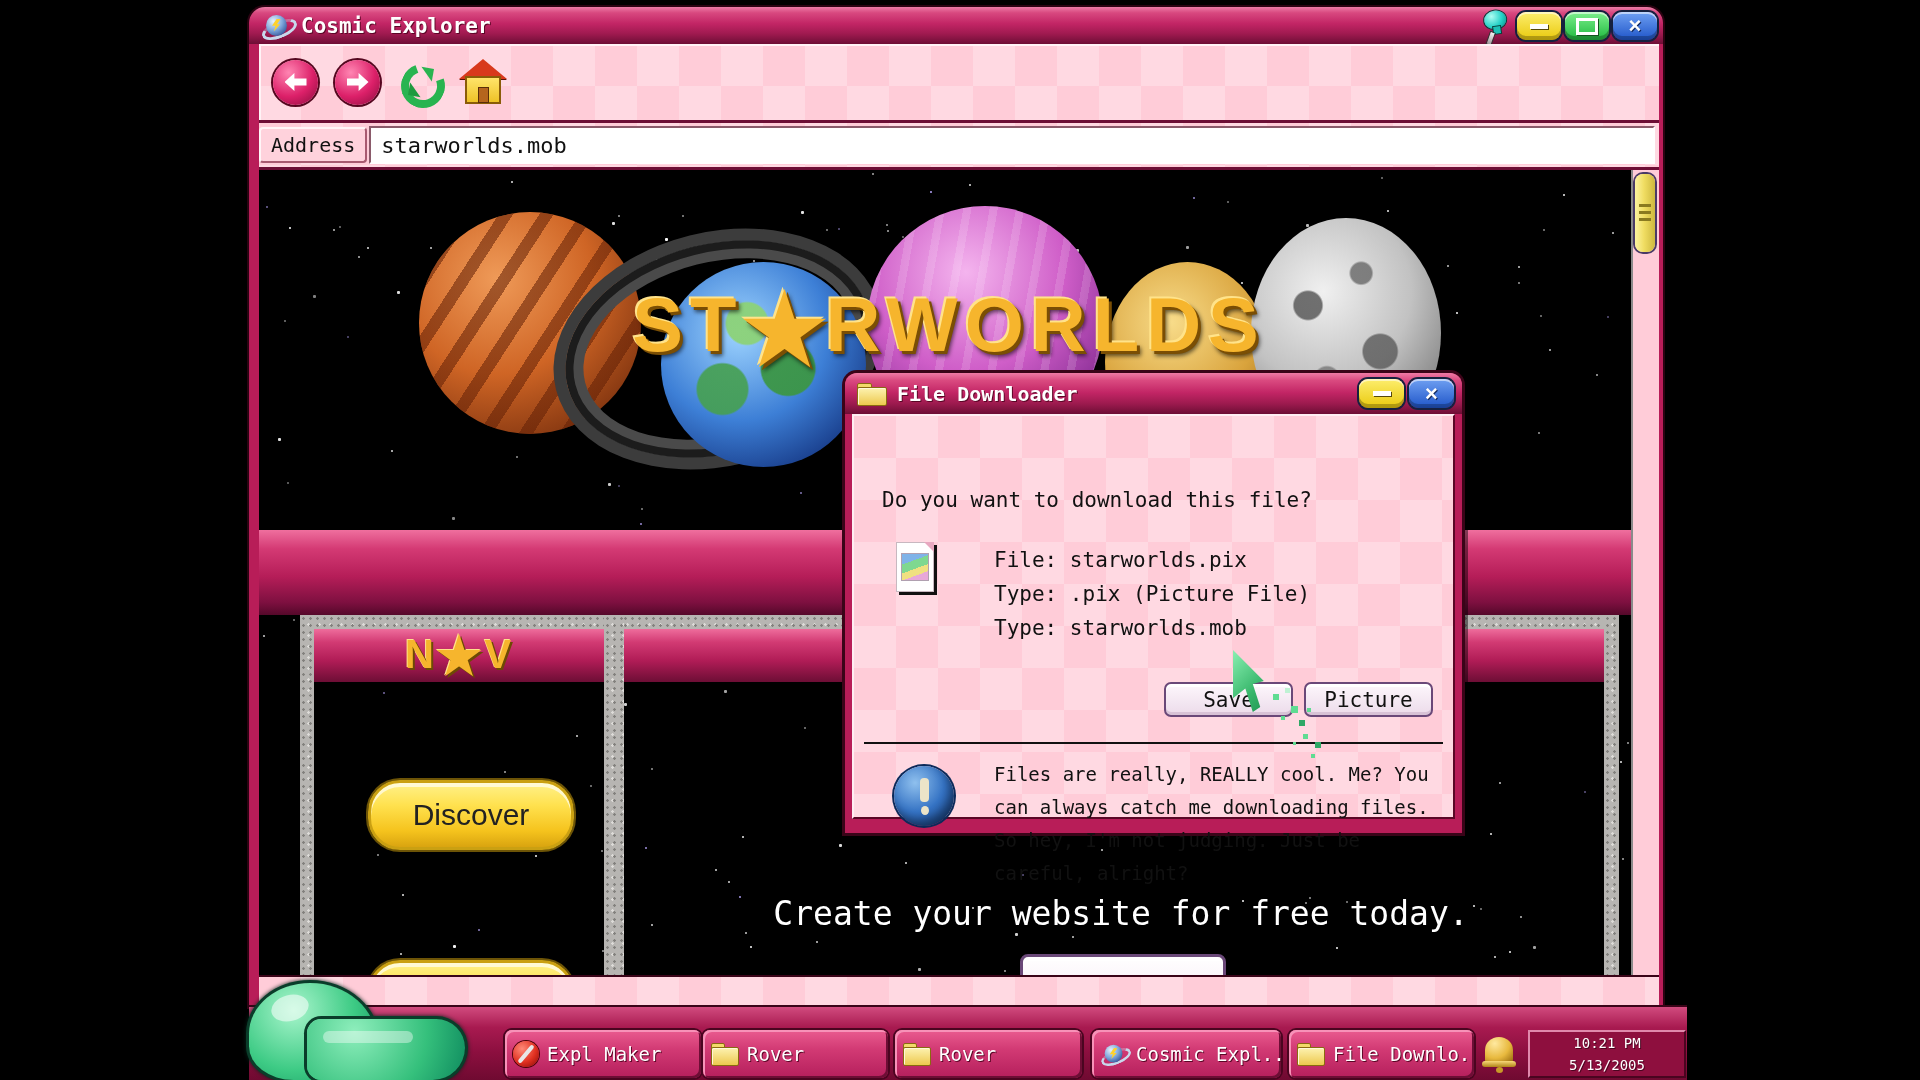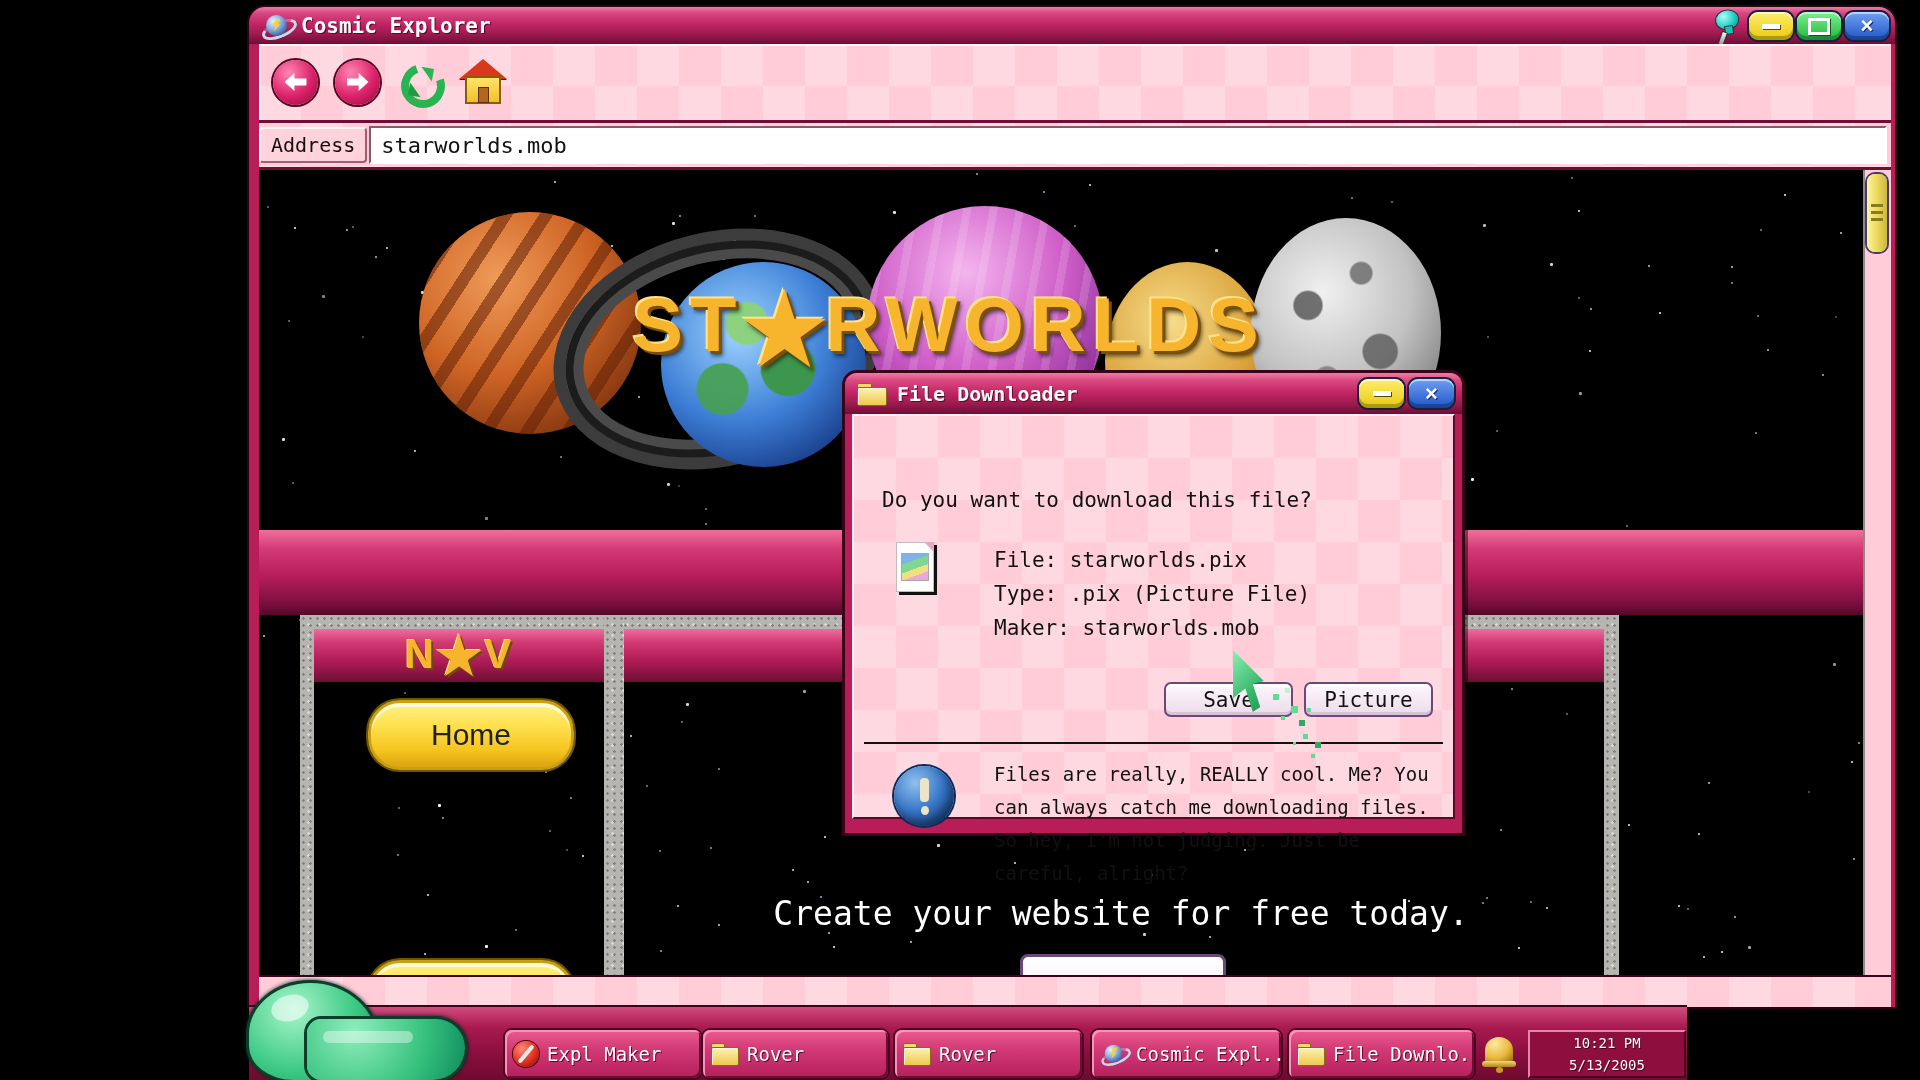--- a/index.html
+++ b/index.html
@@ -6,21 +6,21 @@
   #stage{position:relative;width:1920px;height:1080px;background:#000;overflow:hidden;
          font-family:"DejaVu Sans Mono", monospace;}
   i,b,u{font-style:normal;font-weight:normal;text-decoration:none;}
   .abs{position:absolute;}
 
   
   .checker{background:repeating-conic-gradient(#ffd9e2 0% 25%, #ffccd8 0% 50%);
            background-size:84px 84px;}
 
   
-  #win{position:absolute;left:249px;top:7px;width:1646px;height:1000px;
+  #win{position:absolute;left:249px;top:7px;width:1414px;height:1000px;
        border-radius:16px 16px 0 0; box-shadow:0 0 0 2px #2b0312;text-decoration:underline;}
   .titlebar{position:absolute;left:0;top:0;right:0;height:37px;border-radius:16px 16px 0 0;
       background:linear-gradient(#ec7ba6 0%, #d8487f 16%, #c22565 45%, #a01a50 72%, #6d0e35 100%);
       display:flex;align-items:center;}
   .titlebar .ttl{color:#fff;font-size:21px;font-weight:bold;margin-left:10px;text-shadow:1px 1px 0 #5a0726;}
   
   .planet-ico{position:relative;width:28px;height:26px;margin-left:14px;flex:0 0 auto;}
   .planet-ico .ball{position:absolute;left:3px;top:2px;width:21px;height:21px;border-radius:50%;
       background:radial-gradient(circle at 35% 30%, #e8f2fa, #7fa8dc 45%, #2a4d93 85%);}
   .planet-ico .ring{position:absolute;left:-2px;top:8px;width:31px;height:11px;border-radius:50%;
@@ -509,21 +509,21 @@
           <div class="abs granite g-top"></div>
           <div class="abs granite g-left"></div>
           <div class="abs granite g-mid"></div>
           <div class="abs granite g-right"></div>
 
           <div class="colhead nav">
             <span class="navtitle"><span>N</span><span class="star">★</span><span>V</span></span>
           </div>
           <div class="colhead main"></div>
 
-          <div class="navbtn" style="top:530px">Home</div>
+          <div class="navbtn" style="top:610px">Discover</div>
           <div class="navbtn" style="top:790px">Spotlight</div>
 
           <div class="headline">Create your website for free today.</div>
           <div class="signup">Sign Up</div>
         </div>
 
         <div class="vscroll">
           <div class="vthumb">
               <i></i>
               <i></i>
@@ -550,21 +550,21 @@
       </span>
     </div>
     <div class="dlg-body checker">
       <div class="q">Do you want to download this file?</div>
       <div class="file-ico">
           <i class="fold"></i>
           <i class="pic"></i>
         </div>
       <div class="fline" style="top:132px">File: starworlds.pix</div>
       <div class="fline" style="top:166px">Type: .pix (Picture File)</div>
-      <div class="fline" style="top:200px">Maker: starworlds.mob</div>
+      <div class="fline" style="top:200px">Type: starworlds.mob</div>
       <div class="dlg-btn" style="left:310px">Save</div>
       <div class="dlg-btn" style="left:450px">Picture</div>
       <div class="divline"></div>
       <div class="info-ico"></div>
       <div class="info-text">Files are really, REALLY cool. Me? You can always catch me downloading files. So hey, I'm not judging. Just be careful, alright?</div>
     </div>
   </div>
 
   <div id="cursor">
     <div class="arrow"></div>

